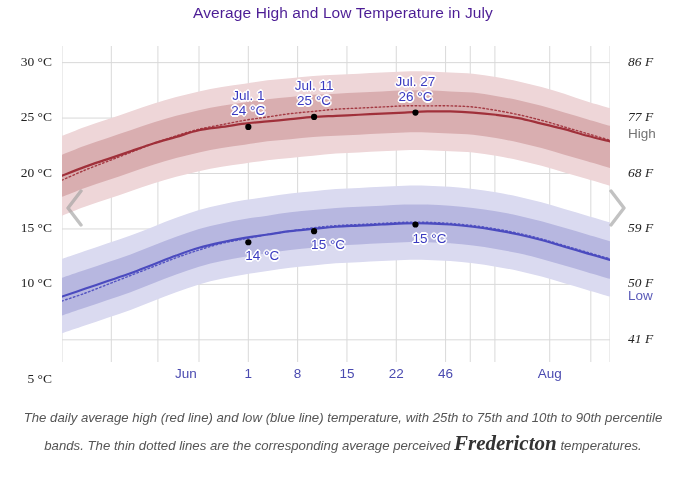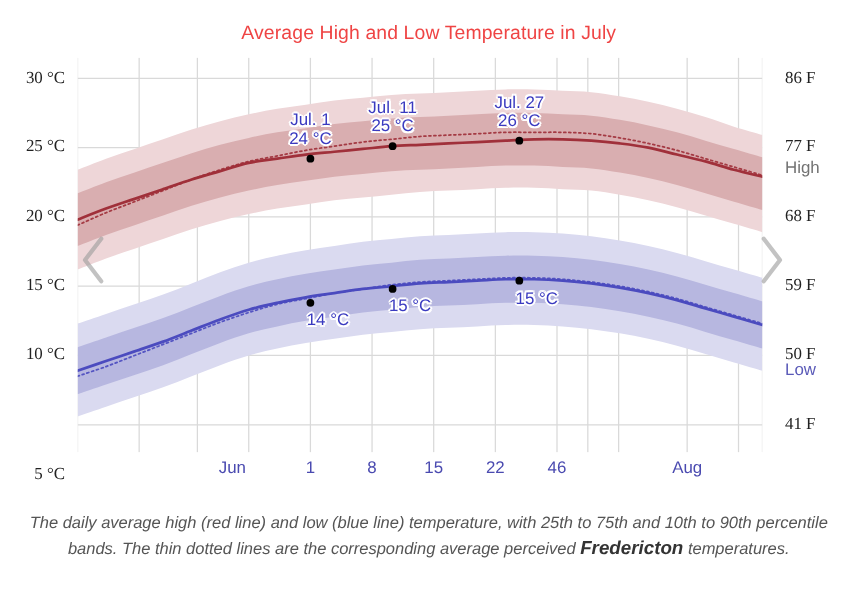--- a/index.html
+++ b/index.html
@@ -7,24 +7,24 @@
     width:686px;height:479px;
     background:#ffffff;
     font-family:"Liberation Sans", sans-serif;
     overflow:hidden;
     position:relative;
   }
   .chart-root{position:absolute;left:0;top:0;width:686px;height:479px;}
 
   
   .chart-title{
-    position:absolute;left:0;top:18px;width:686px;
+    position:absolute;left:0;top:4px;width:686px;
     text-align:center;
     font-size:15.5px;
-    color:#ef4444;
+    color:#4c1d95;
     letter-spacing:.1px;
   }
 
   
   .plot-area{
     position:absolute;
     left:62px;top:46px;
     width:548px;height:316px;
     overflow:hidden;
   }
@@ -34,21 +34,21 @@
   .axis-left, .axis-right{
     position:absolute;
     font-size:13.5px;
     color:#222222;
     font-family:"Liberation Serif", serif;
     white-space:nowrap;
   }
   .axis-left{right:0;text-align:right;}
   .axis-left-wrap{position:absolute;left:0;top:46px;width:57px;height:316px;}
   .axis-right-wrap{position:absolute;left:616px;top:46px;width:70px;height:316px;}
-  .axis-right{left:0;text-align:left;}
+  .axis-right{left:0;text-align:left;font-style:italic;}
 
   .axis-x-wrap{position:absolute;left:62px;top:362px;width:548px;height:26px;}
   .axis-x-tick{
     position:absolute;top:4px;
     font-size:13.5px;
     color:#4a4ab0;
     white-space:nowrap;
     transform:translateX(-50%);
     font-family:"Liberation Sans", sans-serif;
   }
@@ -93,24 +93,24 @@
     position:absolute;
     left:22px;top:408px;width:642px;
     text-align:center;
     font-style:italic;
     font-size:13.2px;
     line-height:1.48;
     color:#555555;
     font-family:"Liberation Sans", sans-serif;
   }
   .caption .place{
-    font-family:Liberation Sans, sans-serif;
+    font-family:Liberation Serif, serif;
     font-weight:bold;
     font-style:italic;
-    font-size:15px;
+    font-size:21px;
     color:#333;
   }
 </style>
 </head>
 <body>
 
 <div class="chart-root">
 
   <div class="chart-title">Average High and Low Temperature in July</div>
 

